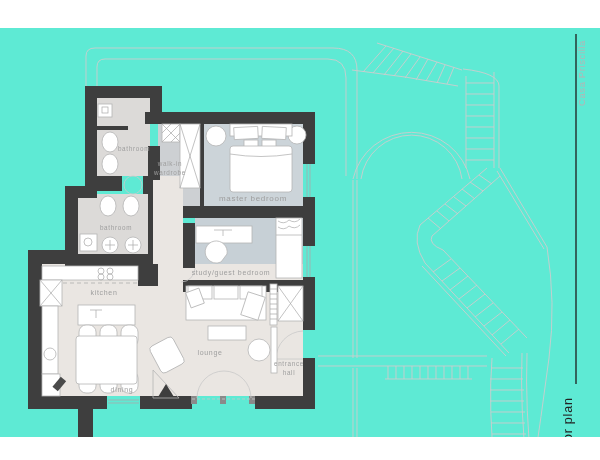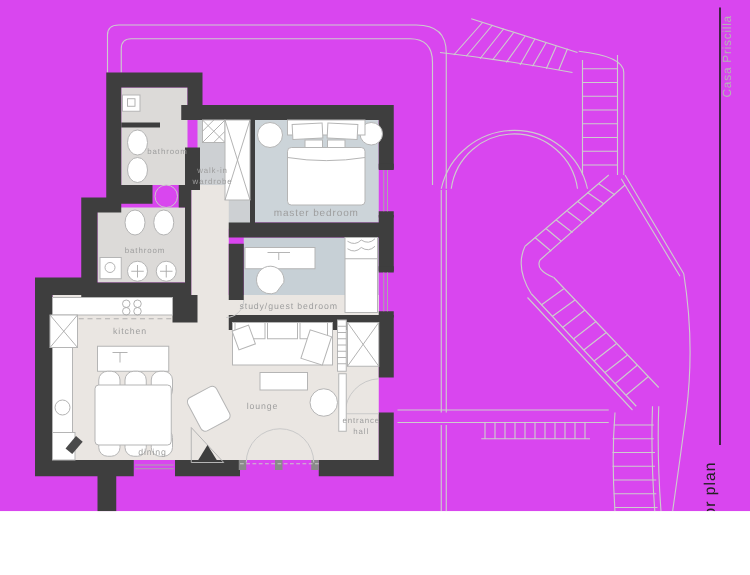--- a/index.html
+++ b/index.html
@@ -1,17 +1,17 @@
 <!DOCTYPE html>
 <html><head>
 <meta charset="utf-8">
 <style>
   html,body{margin:0;padding:0;background:#ffffff;}
-  #stage{position:relative;width:600px;height:409px;background:#d946ef;overflow:hidden;
-         font-family:"Liberation Sans", sans-serif;}
+  #stage{position:relative;width:600px;height:409px;background:#5eead4;overflow:hidden;
+         font-family:"Liberation Sans", sans-serif;margin-top:28px;}
   svg{position:absolute;top:0;left:0;}
   .room-label{fill:#9e9e9e;font-size:7px;letter-spacing:0.7px;text-anchor:middle;
               font-family:"Liberation Sans", sans-serif;}
   .room-label.big{font-size:8px;}
   .room-label.small{font-size:6.3px;}
   .wall{fill:#3e3e3e;stroke:none;}
   .furn{fill:#ffffff;stroke:#b5b5b5;stroke-width:0.8;}
   .furnline{fill:none;stroke:#b5b5b5;stroke-width:0.8;}
   .fixline{fill:none;stroke:#a8a8a8;stroke-width:0.7;}
   .out{fill:none;stroke:#cdcdcd;stroke-width:0.9;}

